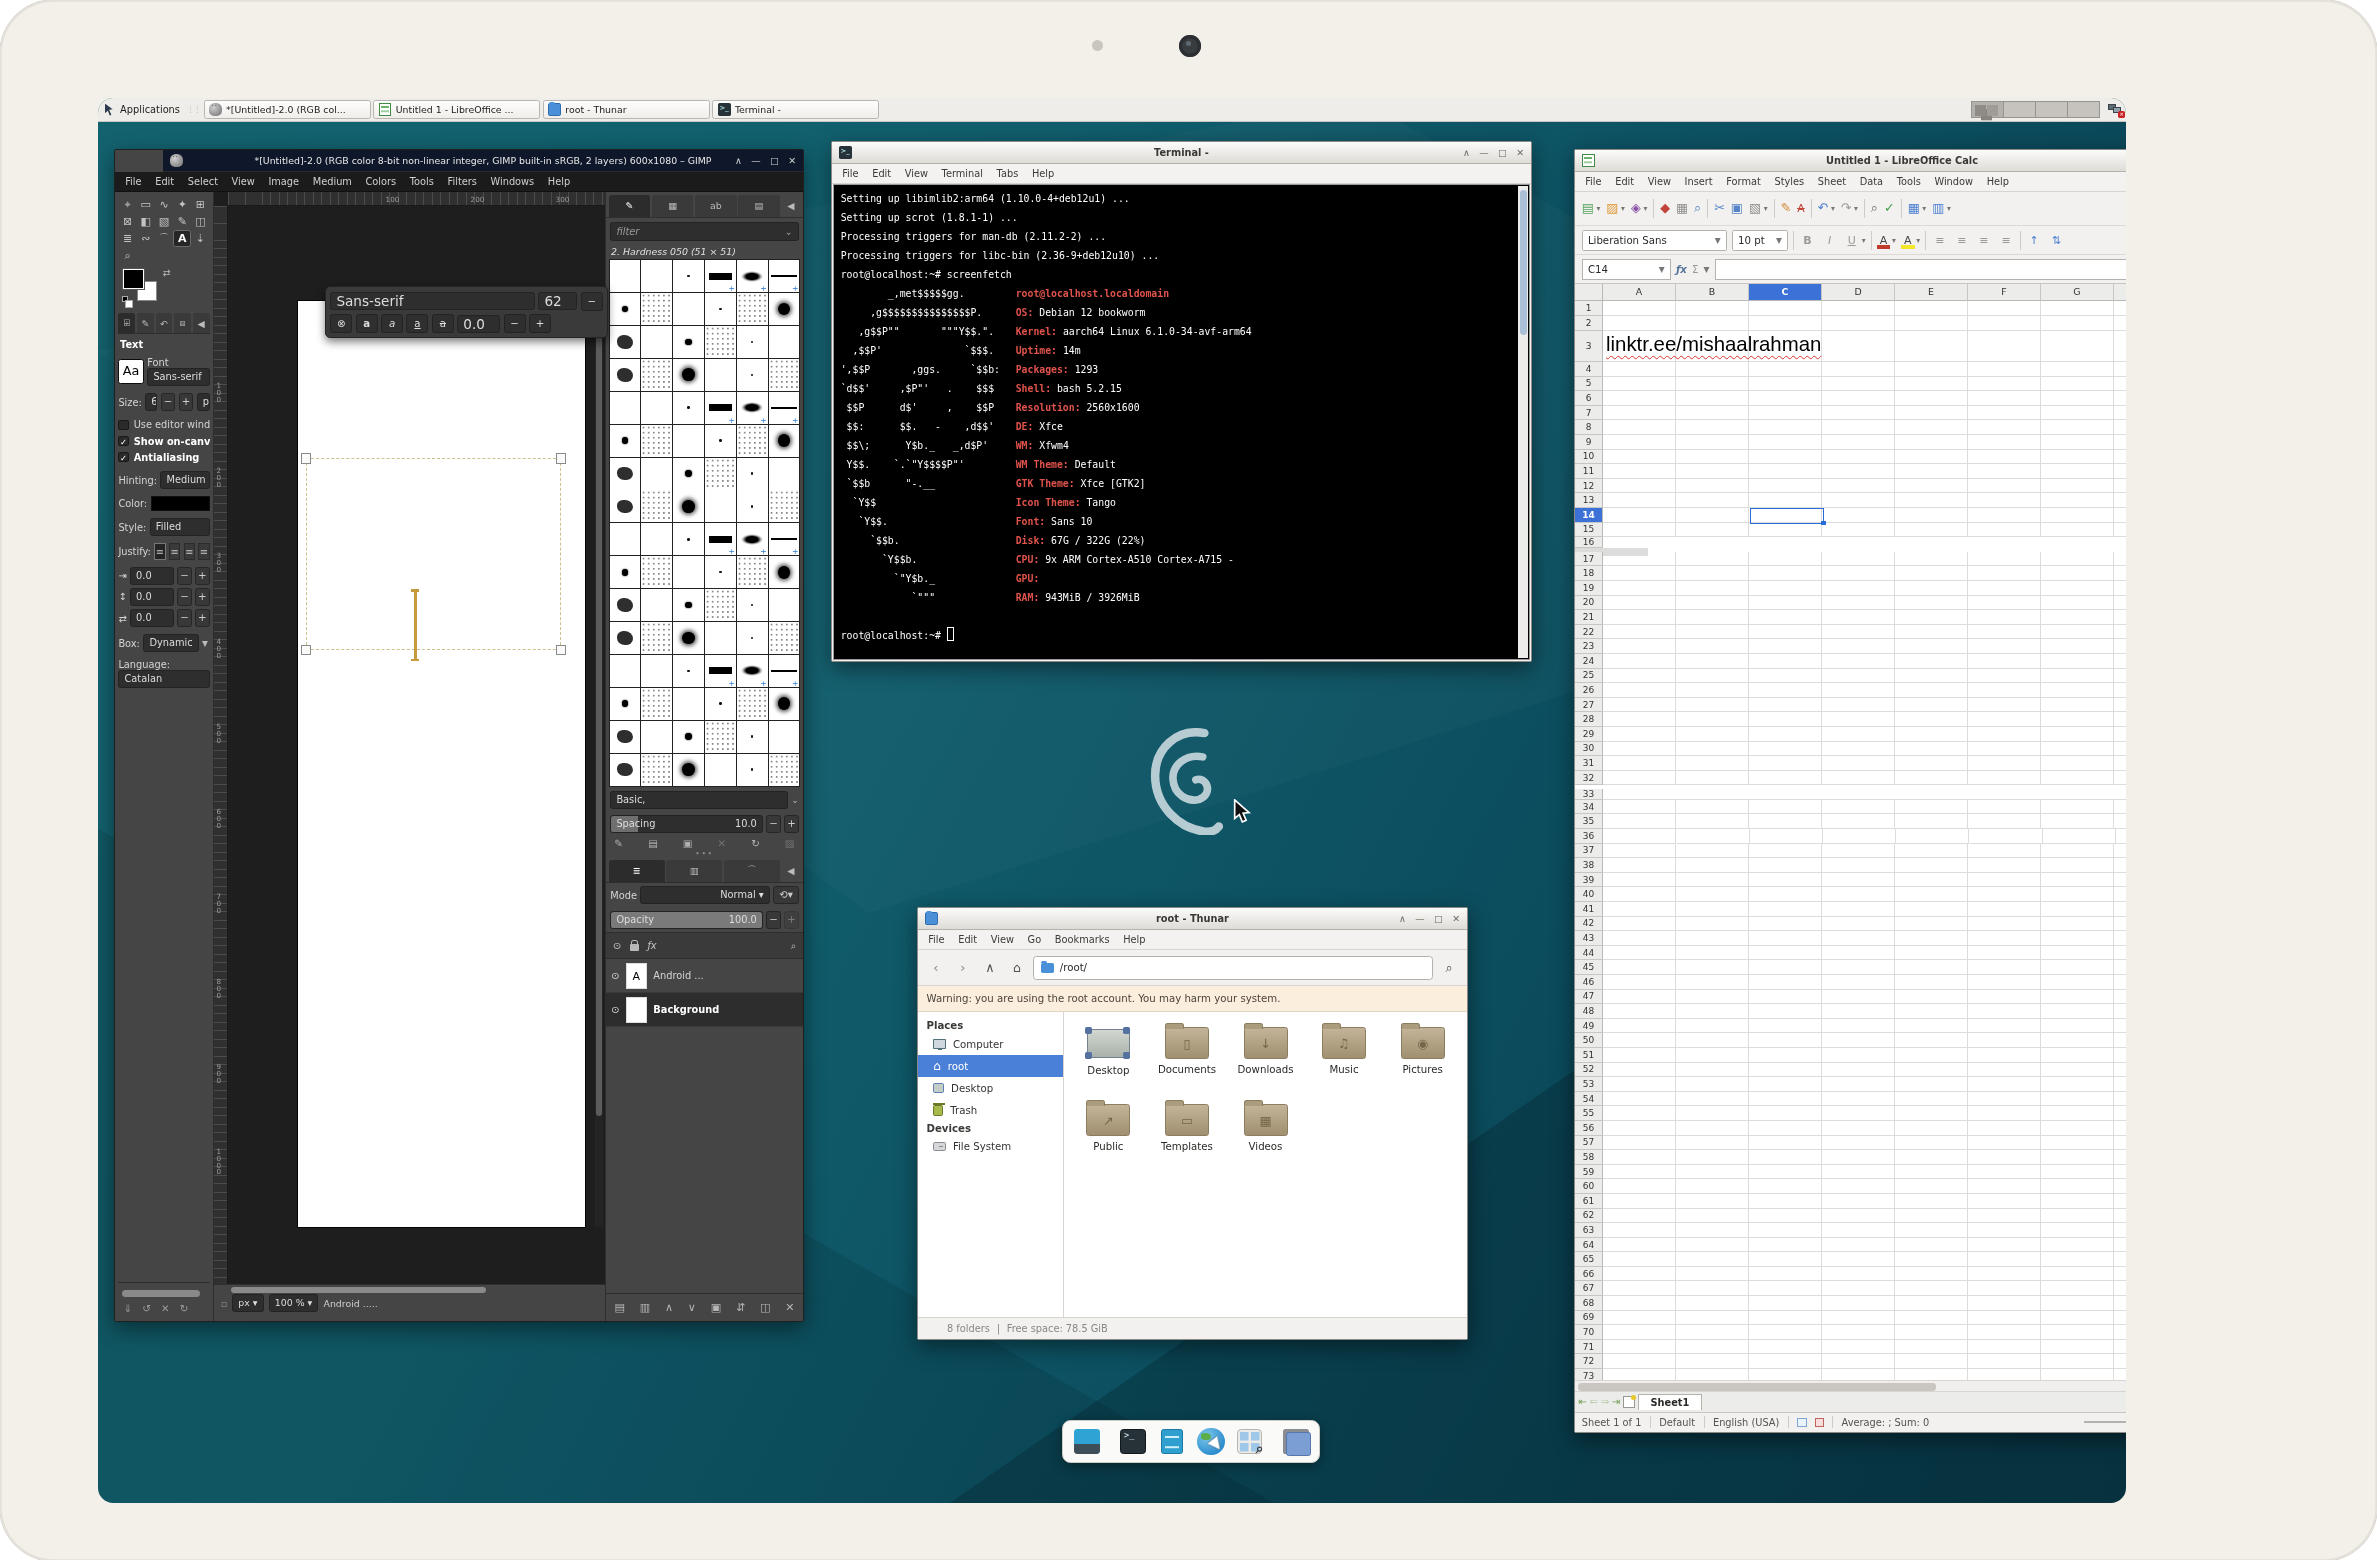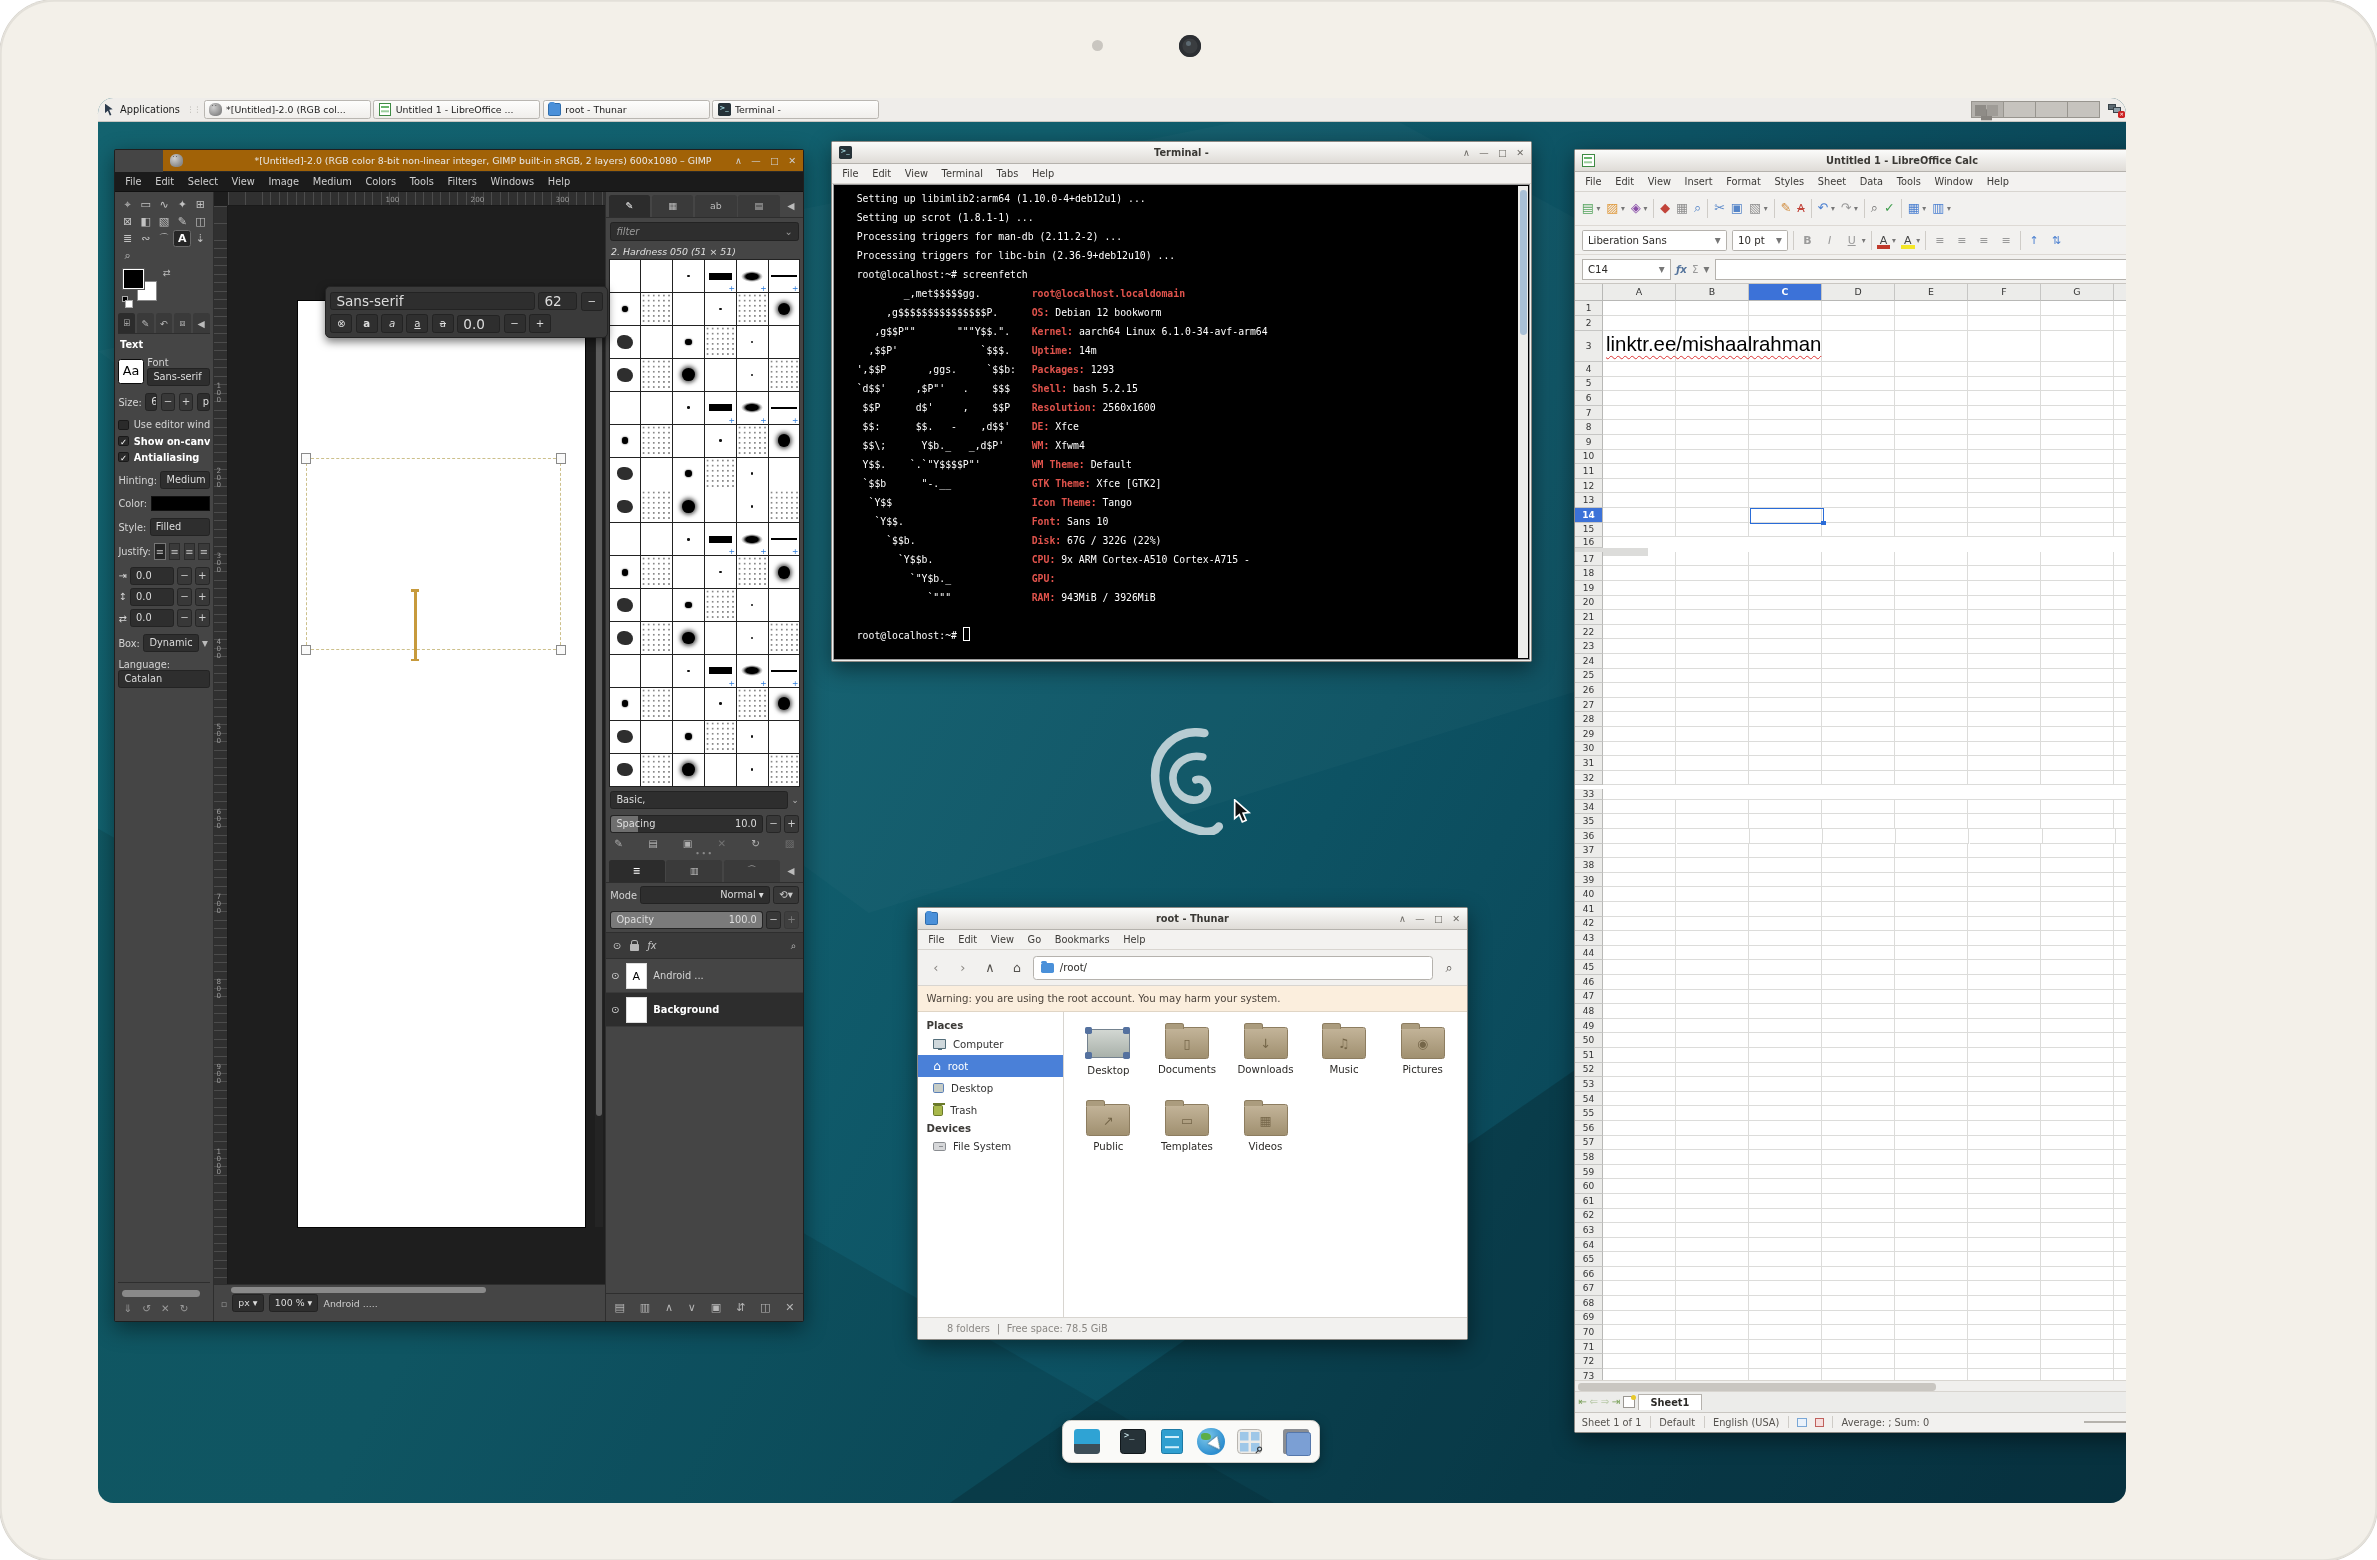--- a/index.html
+++ b/index.html
@@ -60,21 +60,21 @@
   .wic-gimp{background:radial-gradient(circle at 35% 35%,#cfcfcf,#8a8a8a 70%);border-radius:45% 45% 40% 40%;}
   .wic-gimp::after{content:"··";position:absolute;top:-0.9px;left:2.6px;color:#222;font-size:6.8px;letter-spacing:0.9px;}
   .wic-calc{background:#fff;border:0.9px solid #3f8a44;}
   .wic-calc::after{content:"";position:absolute;left:1.7px;top:1.7px;right:1.7px;height:2.6px;background:#69b56d;box-shadow:0 4.3px 0 #9ccf9e;}
   .wic-thunar{background:#4a90d9;border-radius:1.7px;border:0.9px solid #2f6cab;}
   .wic-thunar::before{content:"";position:absolute;top:-2.6px;left:0;width:6px;height:2.6px;background:#4a90d9;border-radius:1.7px 1.7px 0 0;}
   .wic-term{background:#263238;border-radius:1.7px;color:#b2ebf2;font-size:6.8px;line-height:11px;padding-left:1.7px;}
 
   
   .gimp{left:16px;top:51px;width:690px;height:1173px;background:#454545;border:0.9px solid #1f1f1f;}
-  .gimp .tbar{background:#a16207;border-bottom:0.9px solid #2a2a2a;margin-left:48px;}
+  .gimp .tbar{background:#0f172a;border-bottom:0.9px solid #2a2a2a;margin-left:48px;}
   .gimp .tbar .ttl{color:#e8e8e8;font-weight:normal;font-size:9.4px;}
   .gimp .wbtns{color:#cfcfcf;}
   .gimp .menubar{background:#1b1b1b;border-bottom:0.9px solid #111;}
   .gimp .menubar .menu-item{color:#cfcfcf;}
   .gimp-body{flex:1;display:flex;min-height:0;}
   .g-left{width:99px;flex:none;background:#454545;border-right:0.9px solid #2e2e2e;display:flex;flex-direction:column;padding:3.4px 3.4px 0 3.4px;font-size:9.8px;color:#d4d4d4;}
   .toolgrid{display:grid;grid-template-columns:repeat(5,1fr);}
   .gtool{height:17px;display:flex;align-items:center;justify-content:center;color:#c2c2c2;font-size:11px;}
   .gtool.active{background:#262626;border:0.9px solid #6a6a6a;border-radius:2.6px;color:#fff;font-weight:bold;}
   .fgbg{position:relative;height:39px;margin:3.4px 0 1.7px 1.7px;}
@@ -157,21 +157,21 @@
   .lrow.sel .lname{font-weight:bold;color:#fff;}
   .lthumb{width:20.4px;height:25.5px;background:#fff;border:0.9px solid #ddd;color:#000;font-size:11px;text-align:center;line-height:25.5px;flex:none;}
   .mini-lock{position:relative;width:9.4px;height:6.8px;background:#b8b8b8;border-radius:0.9px;margin-top:3.4px;}
   .mini-lock::before{content:"";position:absolute;top:-4.3px;left:1.7px;width:4.3px;height:4.3px;border:1.3px solid #b8b8b8;border-bottom:none;border-radius:2.6px 2.6px 0 0;}
   .g-rfooter{margin-top:auto;display:flex;justify-content:space-between;padding:6.8px 8.5px;color:#b5b5b5;font-size:11px;border-top:0.9px solid #2e2e2e;}
 
   
   .termwin{left:733px;top:43px;width:701px;height:521px;}
   .term-body{flex:1;background:#000;margin:0 0.9px 0.9px 0.9px;position:relative;border:0.9px solid #9a9a9a;min-height:0;}
   .term-inner{position:absolute;inset:3.4px 13.6px 3.4px 6.8px;font-family:"DejaVu Sans Mono",monospace;font-size:9.8px;line-height:19px;color:#fff;overflow:hidden;}
-  .tline{white-space:pre;margin-left:16px;}
+  .tline{white-space:pre;}
   .sf-art{display:inline-block;width:175px;white-space:pre;color:#fff;}
   .sf-label{color:#e0534c;font-weight:bold;white-space:pre;}
   .sf-val{color:#fff;white-space:pre;}
   .cursor-block{display:inline-block;width:6.8px;height:13.6px;background:#000;border:0.9px solid #fff;vertical-align:-2.6px;}
   .term-scroll{position:absolute;right:0.9px;top:0.9px;bottom:0.9px;width:10.2px;background:#ececea;}
   .term-scroll i{position:absolute;left:1.7px;right:1.7px;top:3.4px;height:145px;background:#a9c0d6;border-radius:3.4px;}
 
   
   .thunar{left:819px;top:809px;width:551px;height:433px;}
   .th-toolbar{height:36px;display:flex;align-items:center;gap:5.1px;padding:0 6.8px;background:#f2f1ef;border-bottom:0.9px solid #d8d5d0;flex:none;}

